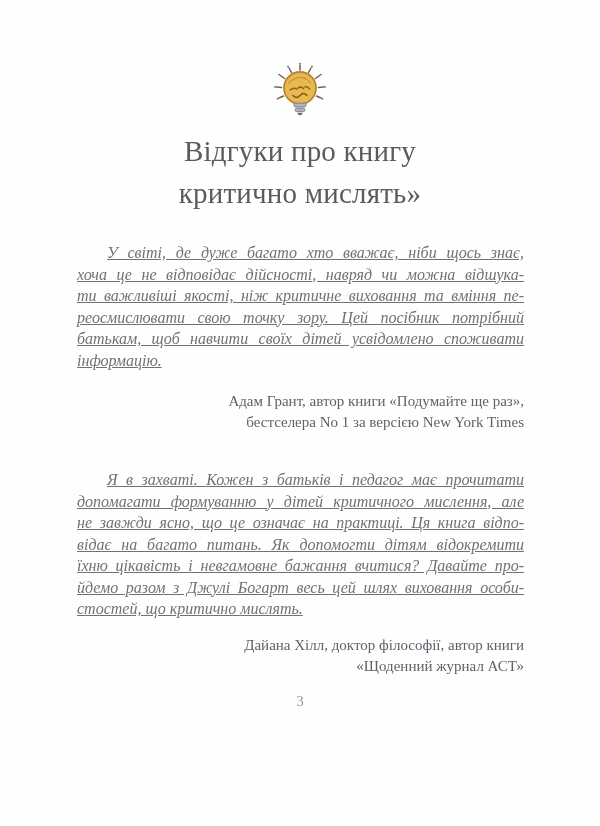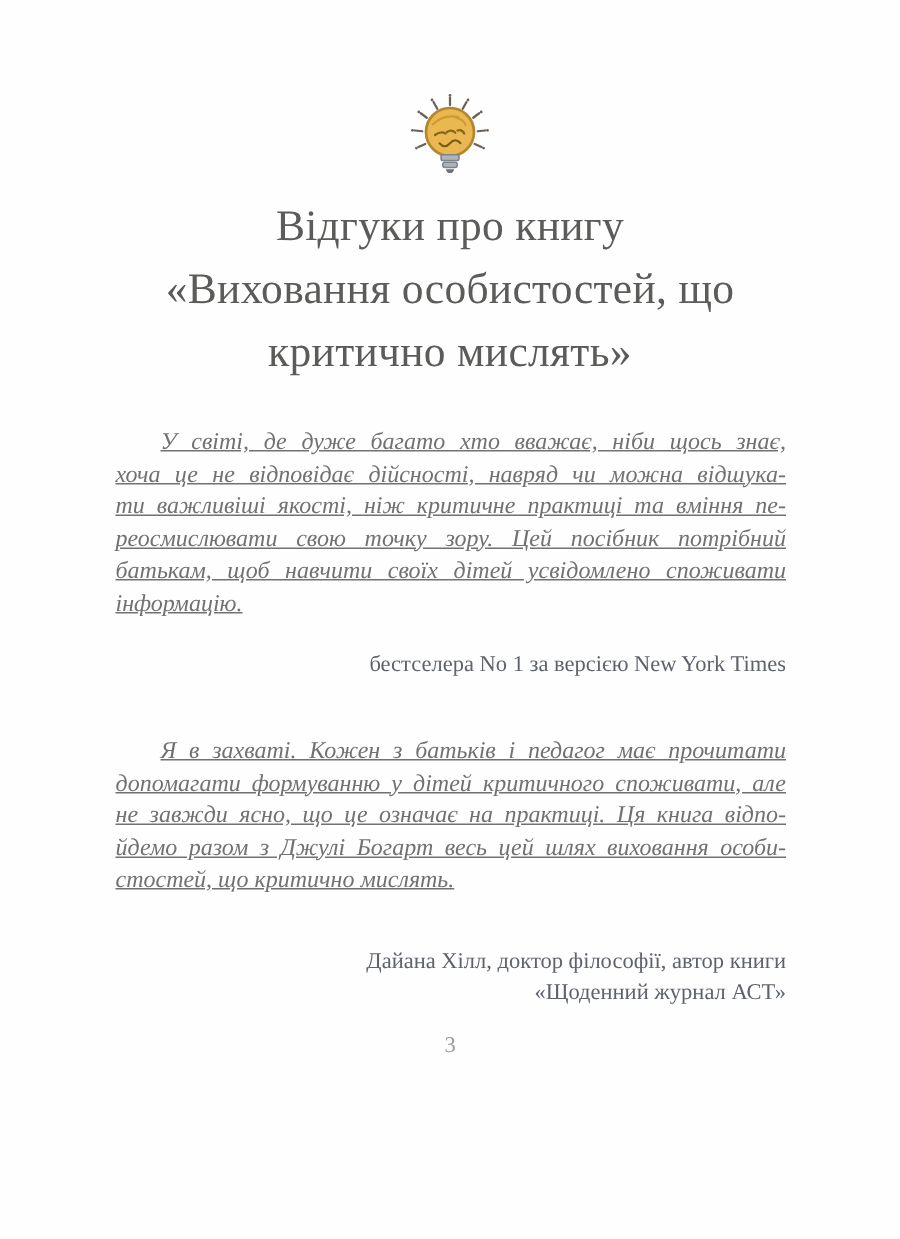--- a/index.html
+++ b/index.html
@@ -43,21 +43,21 @@
   .quote-body .qline.last { text-align-last: left; }
   .attr {
     color: #5e626b;
     font-size: 15px;
     line-height: 21px;
   }
   .attr .qline { text-align: right; }
   .q1-body { margin-top: 28px; }
   .q1-attr { margin-top: 20px; }
   .q2-body { margin-top: 36px; }
-  .q2-attr { margin-top: 33px; }
+  .q2-attr { margin-top: 15px; }
   .page-number {
     margin-top: 16px;
     text-align: center;
     color: #9a9a9a;
     font-size: 15px;
   }
 </style>
 </head>
 <body>
 
@@ -99,43 +99,45 @@
       <g>
         <rect x="23" y="41.2" width="12" height="3.8" rx="1.4" fill="#aeb4ba" stroke="#7e848c" stroke-width="1"></rect>
         <rect x="24.2" y="46.2" width="9.6" height="3.4" rx="1.4" fill="#aeb4ba" stroke="#7e848c" stroke-width="1"></rect>
         <path d="M26.2 50.8 h5.6 q-0.6 2.6 -2.8 2.6 q-2.2 0 -2.8 -2.6 z" fill="#6d737a"></path>
       </g>
     </svg>
   </div>
 
   <div class="title-block">
       <div class="qline first">Відгуки про книгу</div>
-      <div class="qline">«Виховання особистостей, що</div>
       <div class="qline last">критично мислять»</div>
     </div>
 
   <div class="quote-wrap">
 
     <div class="quote-body q1-body">
         <div class="qline first">У світі, де дуже багато хто вважає, ніби щось знає,</div>
         <div class="qline">хоча це не відповідає дійсності, навряд чи можна відшука-</div>
-        <div class="qline">ти важливіші якості, ніж критичне практиці та вміння пе-</div>
+        <div class="qline">ти важливіші якості, ніж критичне виховання та вміння пе-</div>
         <div class="qline">реосмислювати свою точку зору. Цей посібник потрібний</div>
         <div class="qline">батькам, щоб навчити своїх дітей усвідомлено споживати</div>
         <div class="qline last">інформацію.</div>
       </div>
 
     <div class="attr q1-attr">
+        <div class="qline first">Адам Грант, автор книги «Подумайте ще раз»,</div>
         <div class="qline last">бестселера No 1 за версією New York Times</div>
       </div>
 
     <div class="quote-body q2-body">
         <div class="qline first">Я в захваті. Кожен з батьків і педагог має прочитати</div>
-        <div class="qline">допомагати формуванню у дітей критичного споживати, але</div>
+        <div class="qline">допомагати формуванню у дітей критичного мислення, але</div>
         <div class="qline">не завжди ясно, що це означає на практиці. Ця книга відпо-</div>
+        <div class="qline">відає на багато питань. Як допомогти дітям відокремити</div>
+        <div class="qline">їхню цікавість і невгамовне бажання вчитися? Давайте про-</div>
         <div class="qline">йдемо разом з Джулі Богарт весь цей шлях виховання особи-</div>
         <div class="qline last">стостей, що критично мислять.</div>
       </div>
 
     <div class="attr q2-attr">
         <div class="qline first">Дайана Хілл, доктор філософії, автор книги</div>
         <div class="qline last">«Щоденний журнал АСТ»</div>
       </div>
 
   </div>

